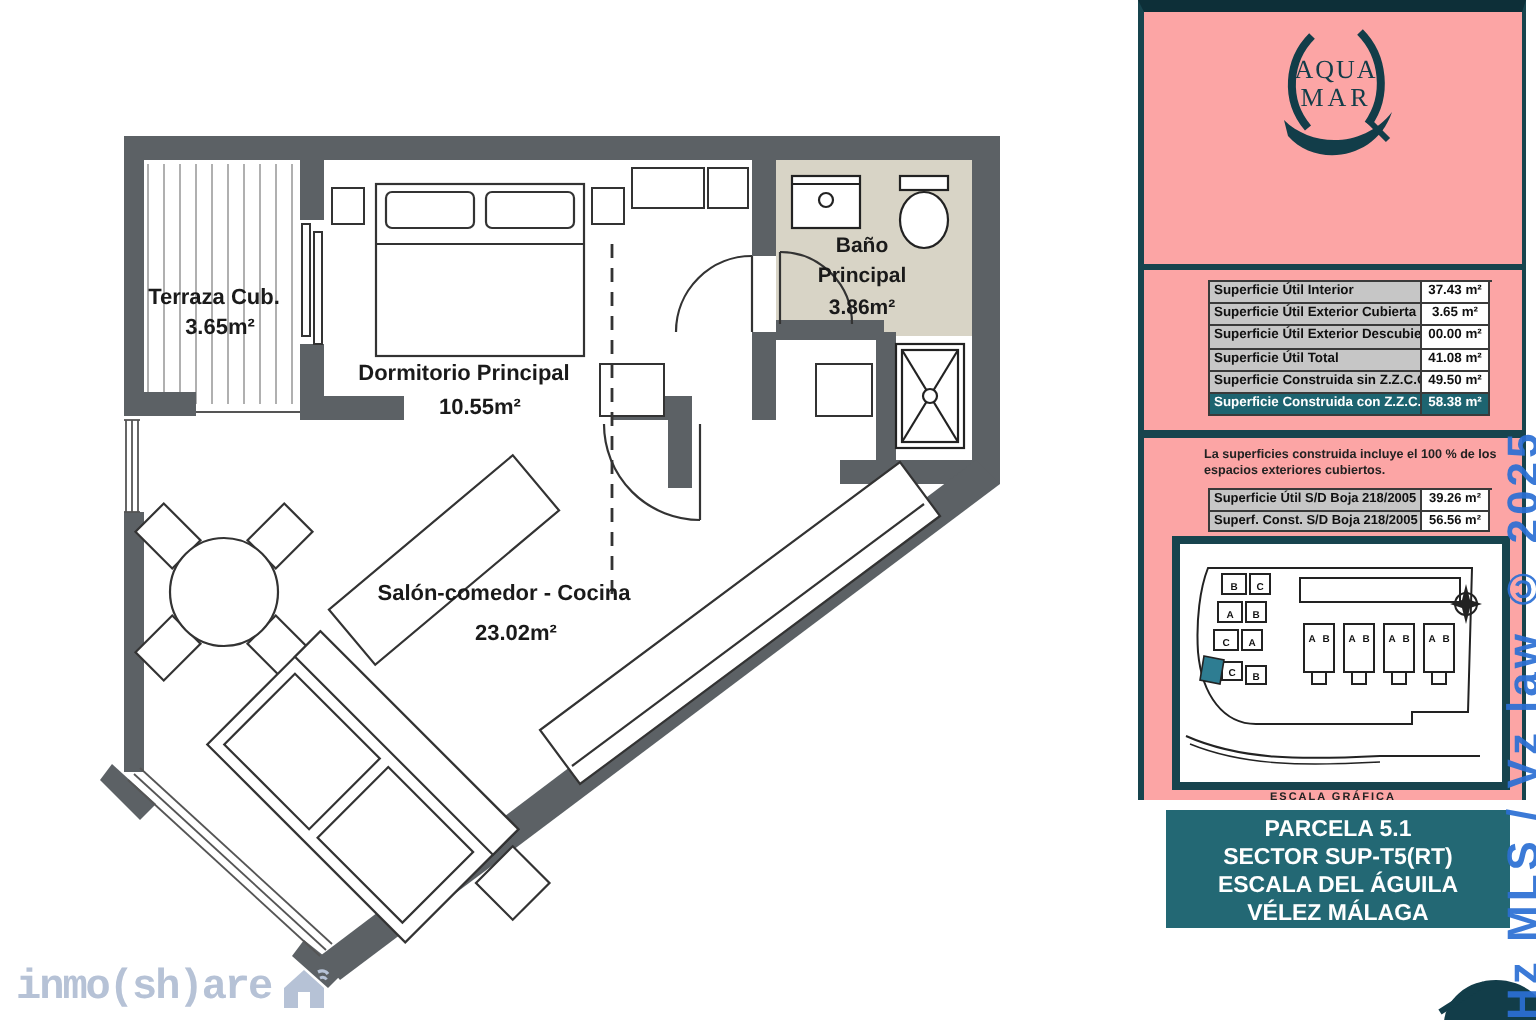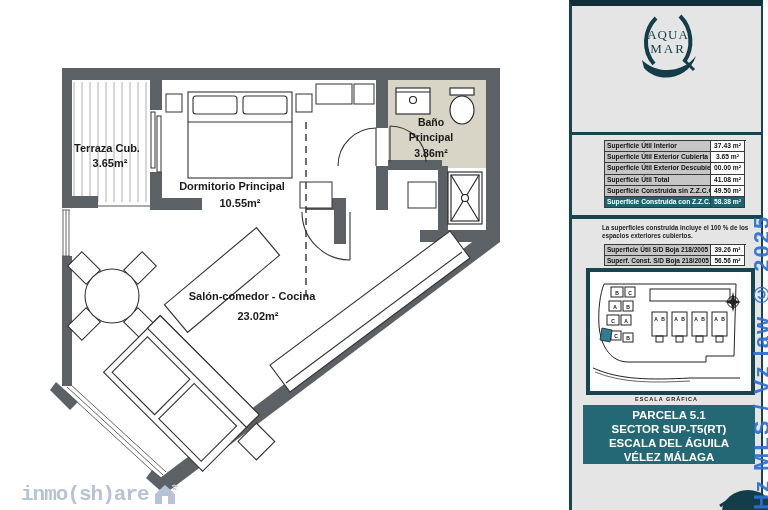--- a/index.html
+++ b/index.html
@@ -1,19 +1,19 @@
 <!DOCTYPE html>
 <html><head>
 <meta charset="utf-8">
 <style>
   html,body{margin:0;padding:0;background:#888;}
   .stage{position:relative;width:768px;height:510px;background:#ffffff;overflow:hidden;
          font-family:"Liberation Sans",sans-serif;color:#111;}
   
-  .panel{position:absolute;left:569px;top:0;width:194px;height:510px;background:#e5e5e5;
+  .panel{position:absolute;left:569px;top:0;width:194px;height:400px;background:#fca5a5;
          border-left:3px solid #17444e;border-right:2px solid #17444e;border-top:6px solid #0d2f38;box-sizing:border-box;}
   .unit-lines{position:absolute;left:0;top:80px;width:189px;text-align:center;
               font-weight:bold;font-size:11.5px;line-height:15px;color:#1a1a1a;}
   .divider{position:absolute;left:0;width:189px;background:#17444e;}
   .stable{position:absolute;left:32px;top:134px;width:141px;border-top:1px solid #3a3a3a;border-left:1px solid #3a3a3a;}
   .srow{display:flex;}
   .srow .lab{width:101px;background:#c6c6c6;border-right:1px solid #3a3a3a;border-bottom:1px solid #3a3a3a;
              font-weight:bold;font-size:6.7px;line-height:10.2px;padding:0 2px;white-space:nowrap;overflow:hidden;color:#101010;}
   .srow .val{width:33px;background:#fff;border-right:1px solid #3a3a3a;border-bottom:1px solid #3a3a3a;
              font-weight:bold;font-size:6.7px;line-height:10.2px;text-align:center;color:#101010;}
@@ -27,21 +27,21 @@
   .scalebar div{flex:1;}
   .seg-b{background:#111;} .seg-w{background:#fff;}
   .scalenums{position:absolute;left:23px;top:407px;width:156px;display:flex;justify-content:space-between;
              font-weight:bold;font-size:7.5px;color:#111;}
   .locbox{position:absolute;left:11px;top:399px;width:172px;height:59px;background:#236874;color:#fff;
           text-align:center;font-weight:bold;font-size:11.5px;line-height:14px;padding-top:3px;box-sizing:border-box;}
   
   .plan{position:absolute;left:0;top:0;}
   .plan text{font-family:"Liberation Sans",sans-serif;font-weight:bold;fill:#1a1a1a;}
   
-  .footer-logo{position:absolute;left:21px;bottom:4px;display:flex;align-items:center;gap:4px;}
+  .footer-logo{position:absolute;left:8px;bottom:4px;display:flex;align-items:center;gap:4px;}
   .footer-logo .txt{font-family:"Liberation Mono",monospace;font-weight:bold;font-size:21px;color:#b6c2d6;letter-spacing:-1px;}
   .watermark{position:absolute;right:-7px;top:118px;height:392px;writing-mode:vertical-rl;transform:rotate(180deg);
              font-weight:bold;font-size:22px;letter-spacing:2px;color:#2b6fd4;opacity:.92;white-space:nowrap;}
   .corner-shape{position:absolute;right:0;bottom:0;width:56px;height:26px;overflow:hidden;}
 </style>
 </head>
 <body>
 
 <div class="stage">
 

